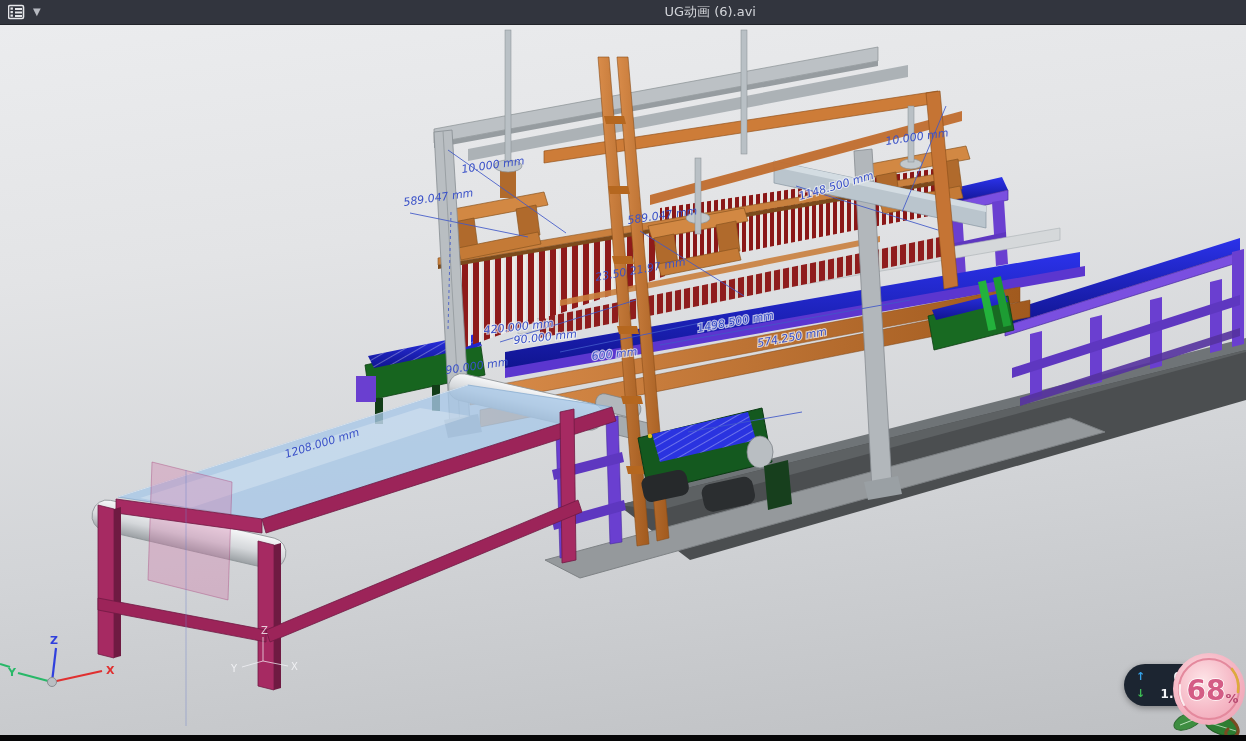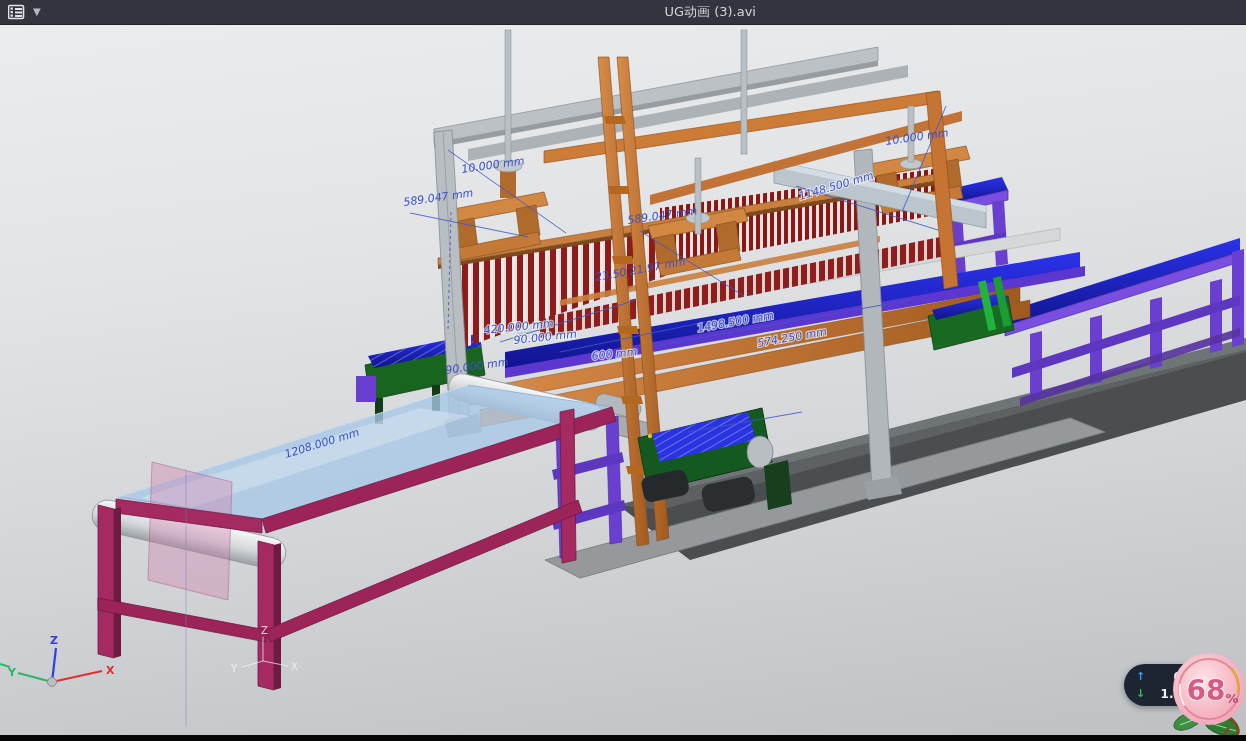--- a/index.html
+++ b/index.html
@@ -50,21 +50,21 @@
         <rect x="2.5" y="3.5" width="2.4" height="2.2" fill="#e6e7ea"></rect>
         <rect x="2.5" y="7" width="2.4" height="2.2" fill="#e6e7ea"></rect>
         <rect x="2.5" y="10.5" width="2.4" height="2.2" fill="#e6e7ea"></rect>
         <rect x="7" y="4" width="7" height="2" fill="#e6e7ea"></rect>
         <rect x="7" y="7.5" width="7" height="2" fill="#e6e7ea"></rect>
         <rect x="7" y="11" width="7" height="2" fill="#e6e7ea"></rect>
       </svg>
     </span>
     <span class="tb-chevron">▼</span>
   </div>
-  <div class="tb-title">UG动画 (3).avi</div>
+  <div class="tb-title">UG动画 (6).avi</div>
 </div>
 
 <div class="viewport">
   <svg class="scene" width="1246" height="711" viewBox="0 24 1246 711">
     <defs>
       <linearGradient id="beltGrad" x1="0" y1="0" x2="0" y2="1">
         <stop offset="0" stop-color="#2b32ea"></stop>
           <stop offset="1" stop-color="#10148f"></stop>
       </linearGradient>
       <linearGradient id="copperGrad" x1="0" y1="0" x2="1" y2="0">

